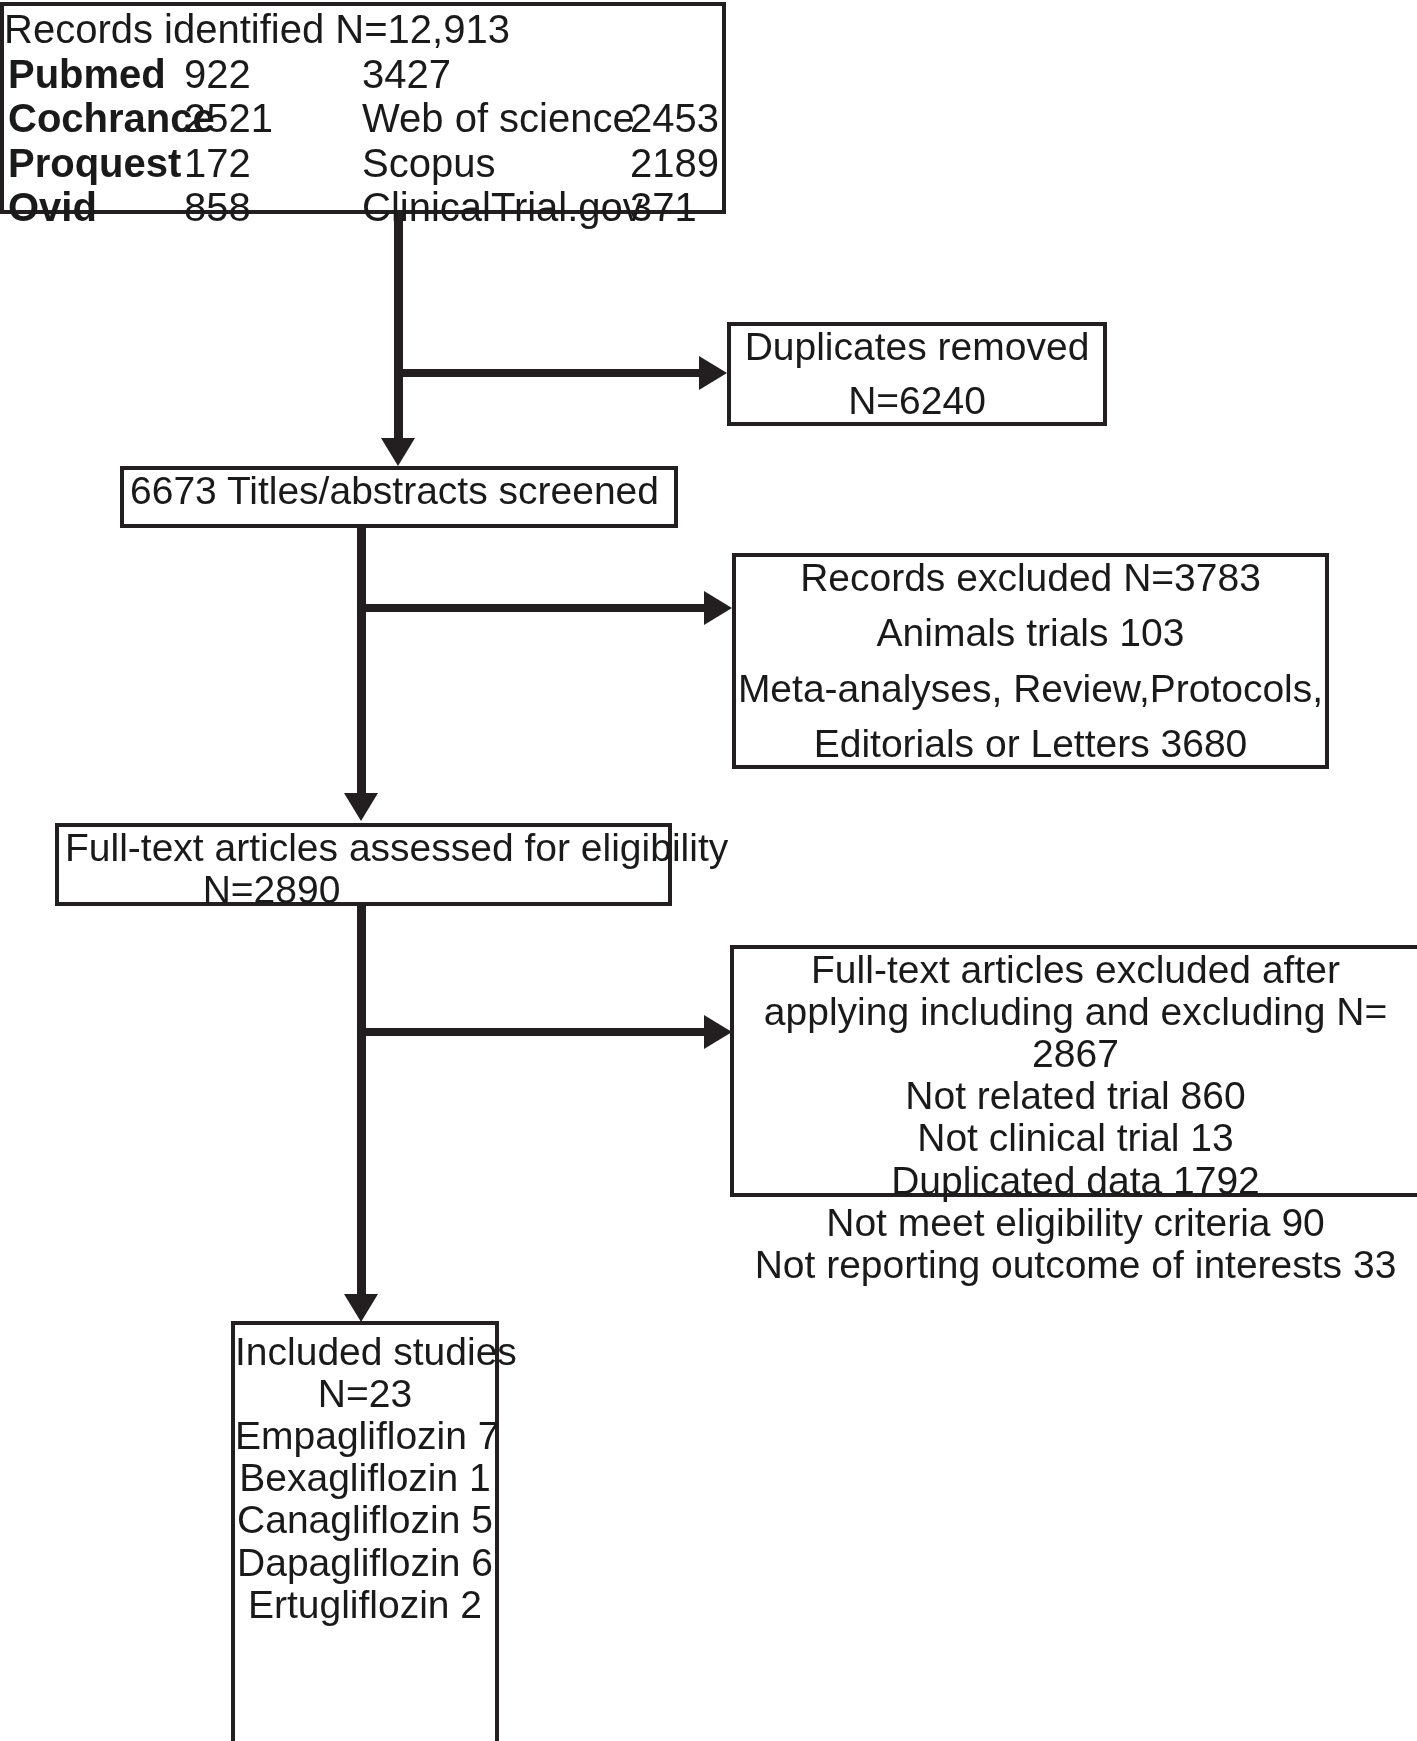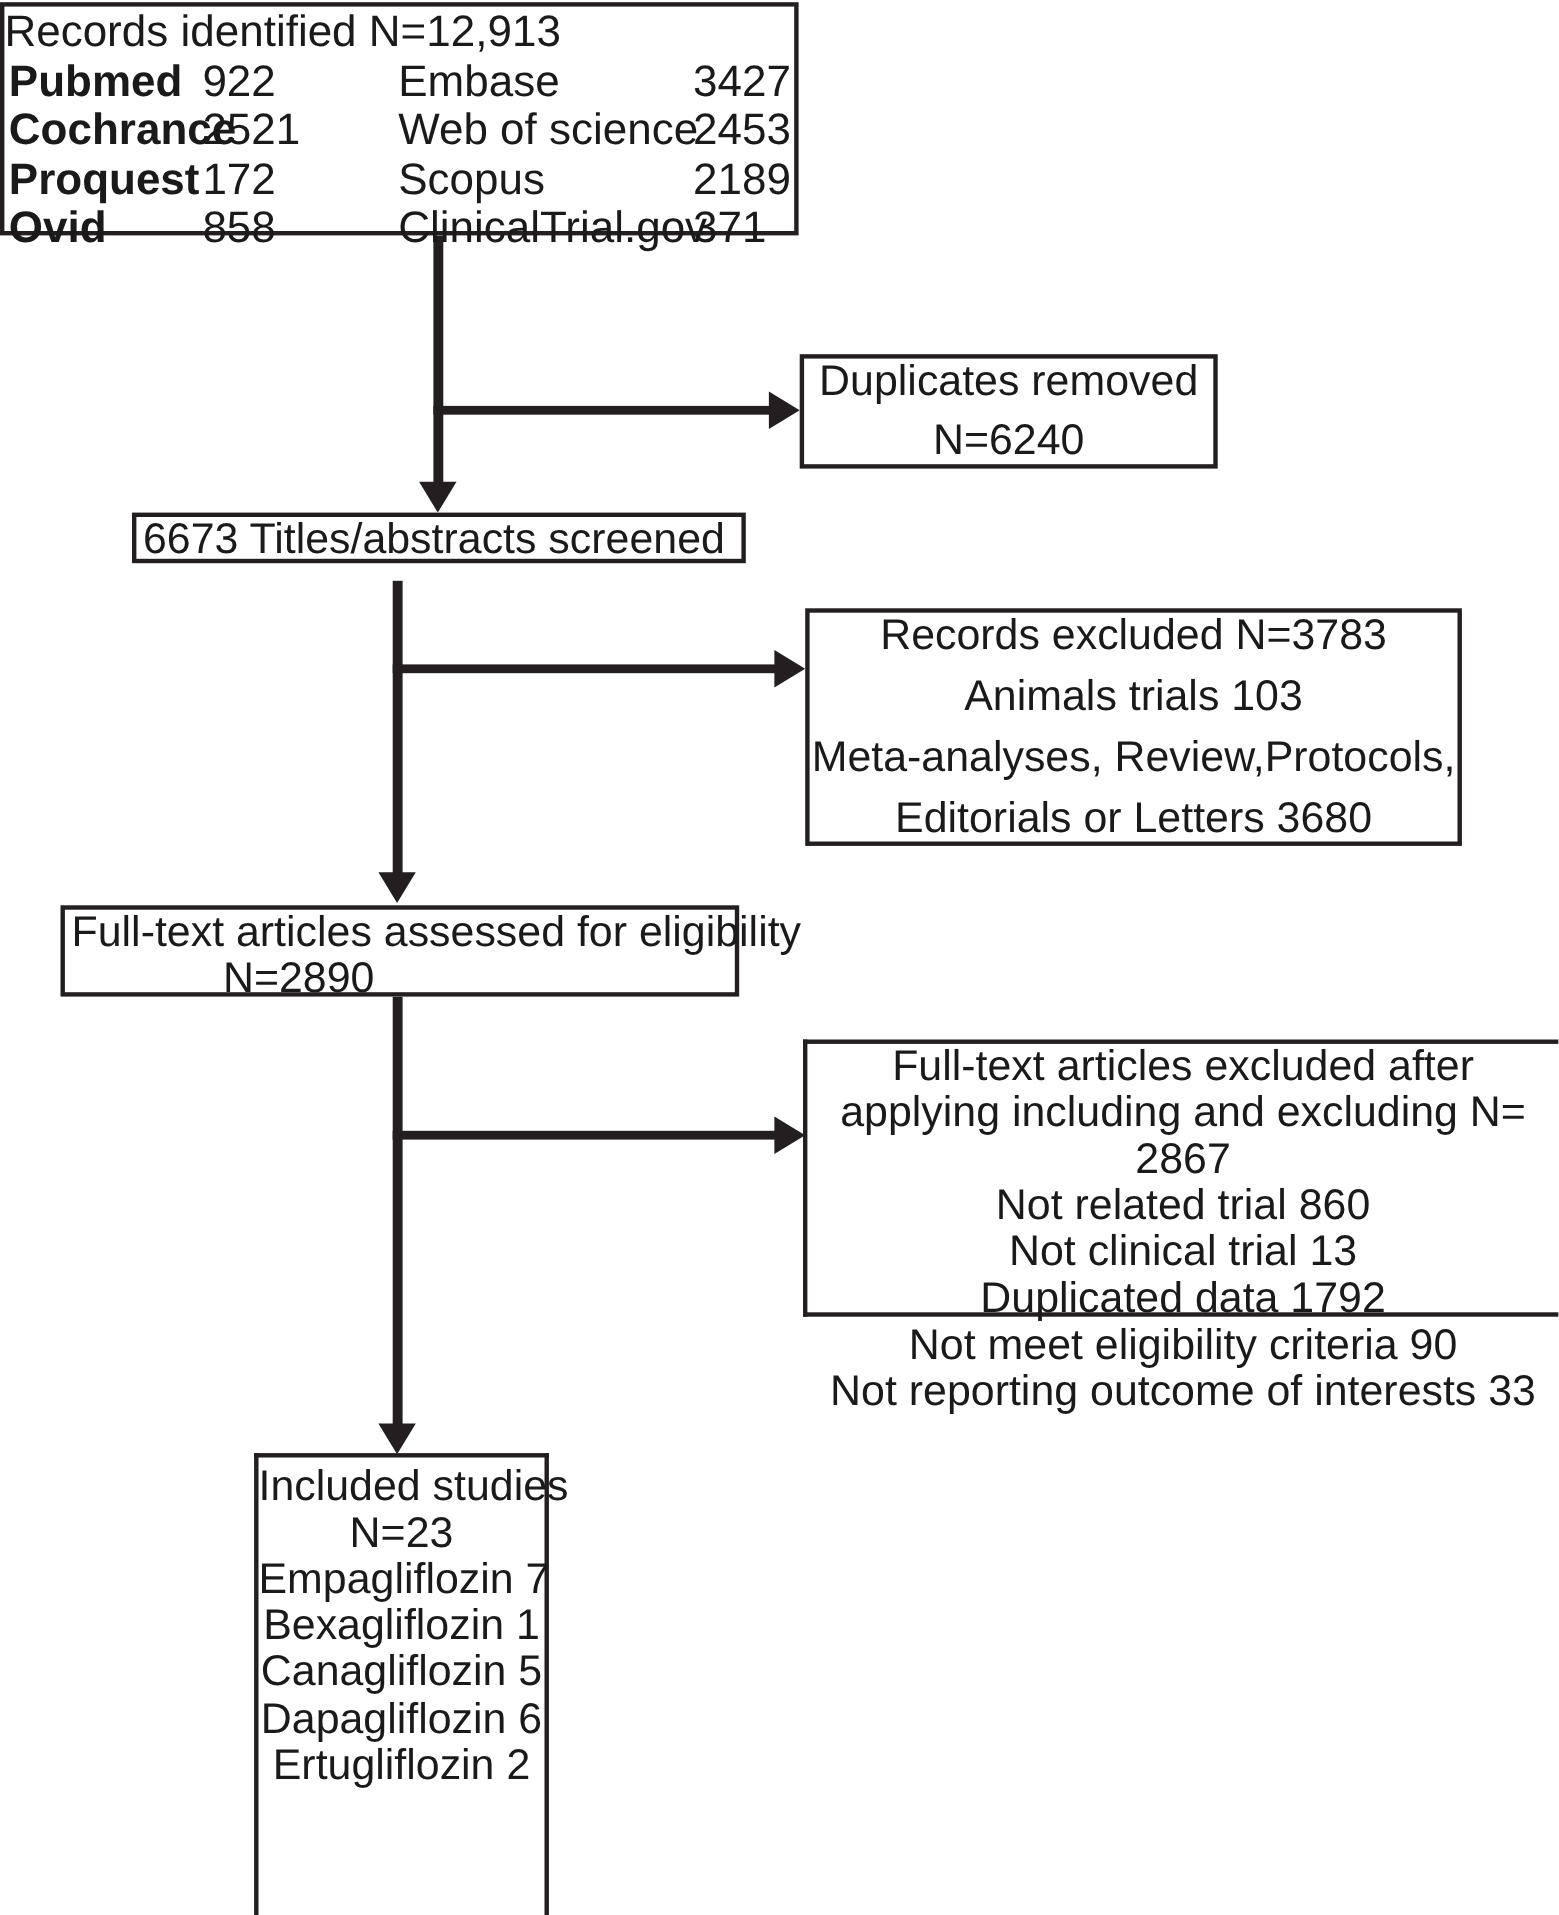--- a/index.html
+++ b/index.html
@@ -75,21 +75,21 @@
   .src-num-b  { flex: none; text-align: left; }
 
   
   #box-duplicates {
     left: 727px; top: 322px; width: 380px; height: 104px;
     font-size: 39px;
   }
 
   
   #box-screened {
-    left: 120px; top: 466px; width: 558px; height: 46px;
+    left: 120px; top: 466px; width: 558px; height: 62px;
     font-size: 39px;
     padding-left: 6px;
   }
 
   
   #box-records-excluded {
     left: 732px; top: 553px; width: 597px; height: 216px;
     font-size: 39px;
   }
 
@@ -138,21 +138,20 @@
 
   <div class="line" style="left:357px; top:1028px; width:348px; height:8px;"></div>
   <div class="arrowhead arrow-right" style="left:704px; top:1015px;"></div>
 
   <div class="box" id="box-identified">
     <span class="ln title">Records identified N=12,913</span>
 
     <div class="src-row">
       <span class="ln src-name-a">Pubmed</span>
       <span class="ln src-num-a">922</span>
-      <span class="ln src-name-b">Embase</span>
       <span class="ln src-num-b">3427</span>
     </div>
 
     <div class="src-row">
       <span class="ln src-name-a">Cochrance</span>
       <span class="ln src-num-a">2521</span>
       <span class="ln src-name-b">Web of science</span>
       <span class="ln src-num-b">2453</span>
     </div>
 

